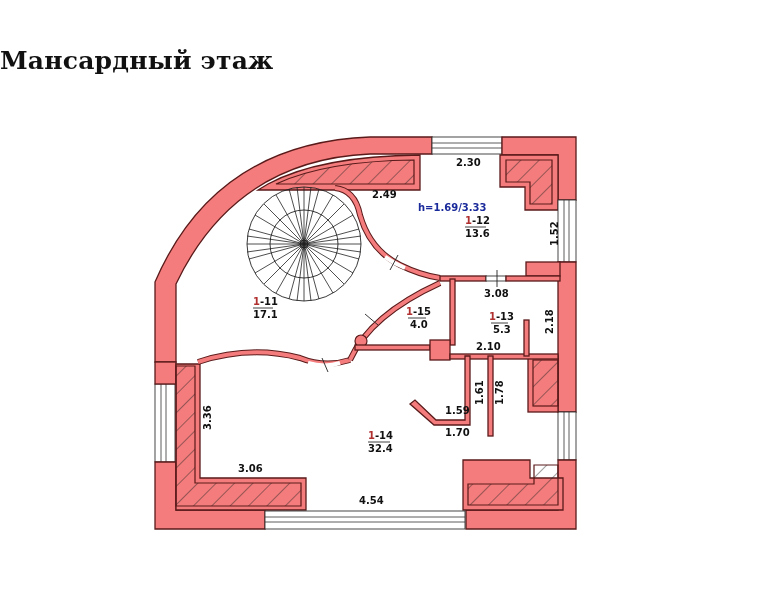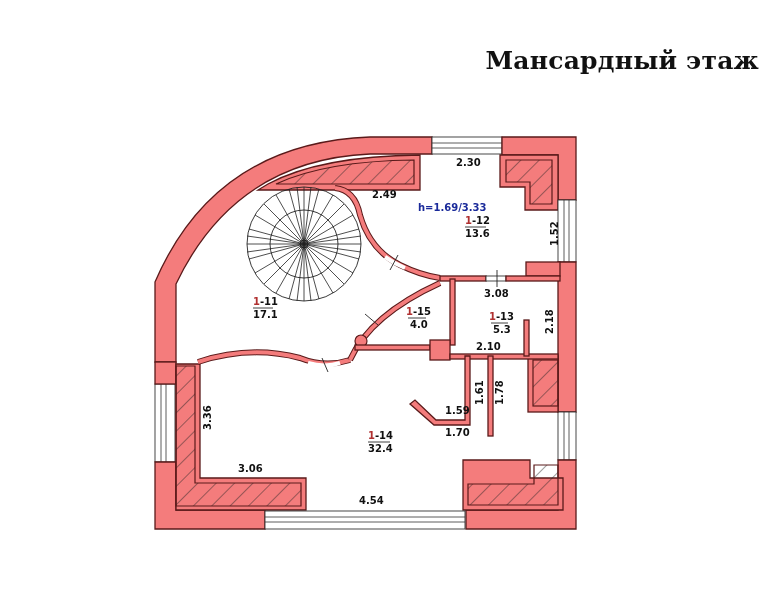--- a/index.html
+++ b/index.html
@@ -1,17 +1,17 @@
 <!DOCTYPE html>
 <html><head>
 <meta charset="utf-8">
 <style>
   html, body { margin: 0; padding: 0; background: #ffffff; }
   body { width: 759px; height: 600px; position: relative; overflow: hidden; font-family: "DejaVu Serif", serif; }
-  .title { position: absolute; left: 0; top: 46px; width: 759px; text-align: right; font-family: "DejaVu Serif", "Liberation Serif", serif; font-weight: bold; font-size: 25px; color: #111; letter-spacing: 0.2px; }
+  .title { position: absolute; left: 0; top: 46px; width: 759px; text-align: left; font-family: "DejaVu Serif", "Liberation Serif", serif; font-weight: bold; font-size: 25px; color: #111; letter-spacing: 0.2px; }
   svg { position: absolute; left: 0; top: 0; }
   .wall { fill: #f47c7c; stroke: #5a1a1a; stroke-width: 1.3; }
   .hatch-bg { fill: #ffffff; stroke: #5a1a1a; stroke-width: 1.2; }
   .win { fill: #ffffff; stroke: #333; stroke-width: 0.9; }
   .stair { fill: none; stroke: #222; stroke-width: 0.9; }
   .dim { font-family: "DejaVu Sans", "Liberation Sans", sans-serif; font-size: 10px; font-weight: bold; fill: #111; }
   .room-id { font-family: "DejaVu Sans", "Liberation Sans", sans-serif; font-size: 10px; font-weight: bold; fill: #111; }
   .room-floor { font-family: "DejaVu Sans", "Liberation Sans", sans-serif; font-size: 10px; font-weight: bold; fill: #b03030; }
   .height { font-family: "DejaVu Sans", "Liberation Sans", sans-serif; font-size: 10px; font-weight: bold; fill: #1a2a9a; }
 </style>

